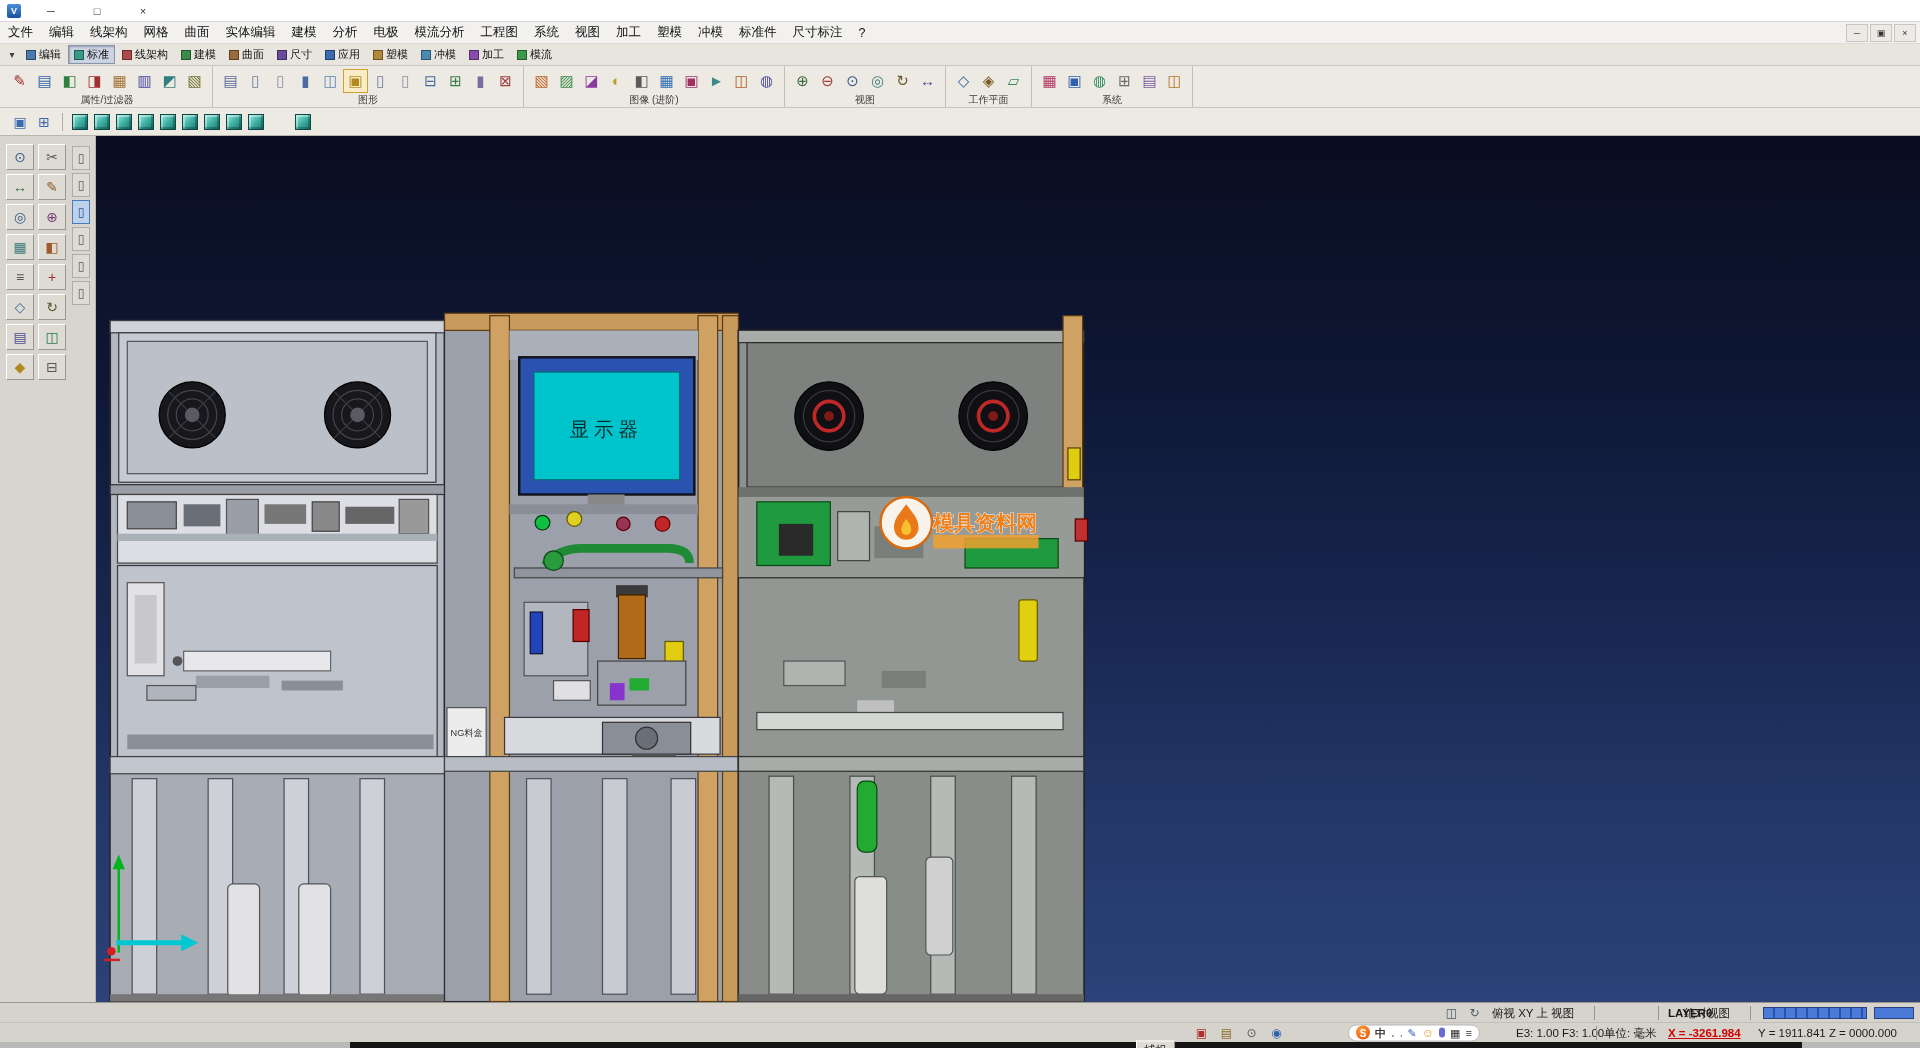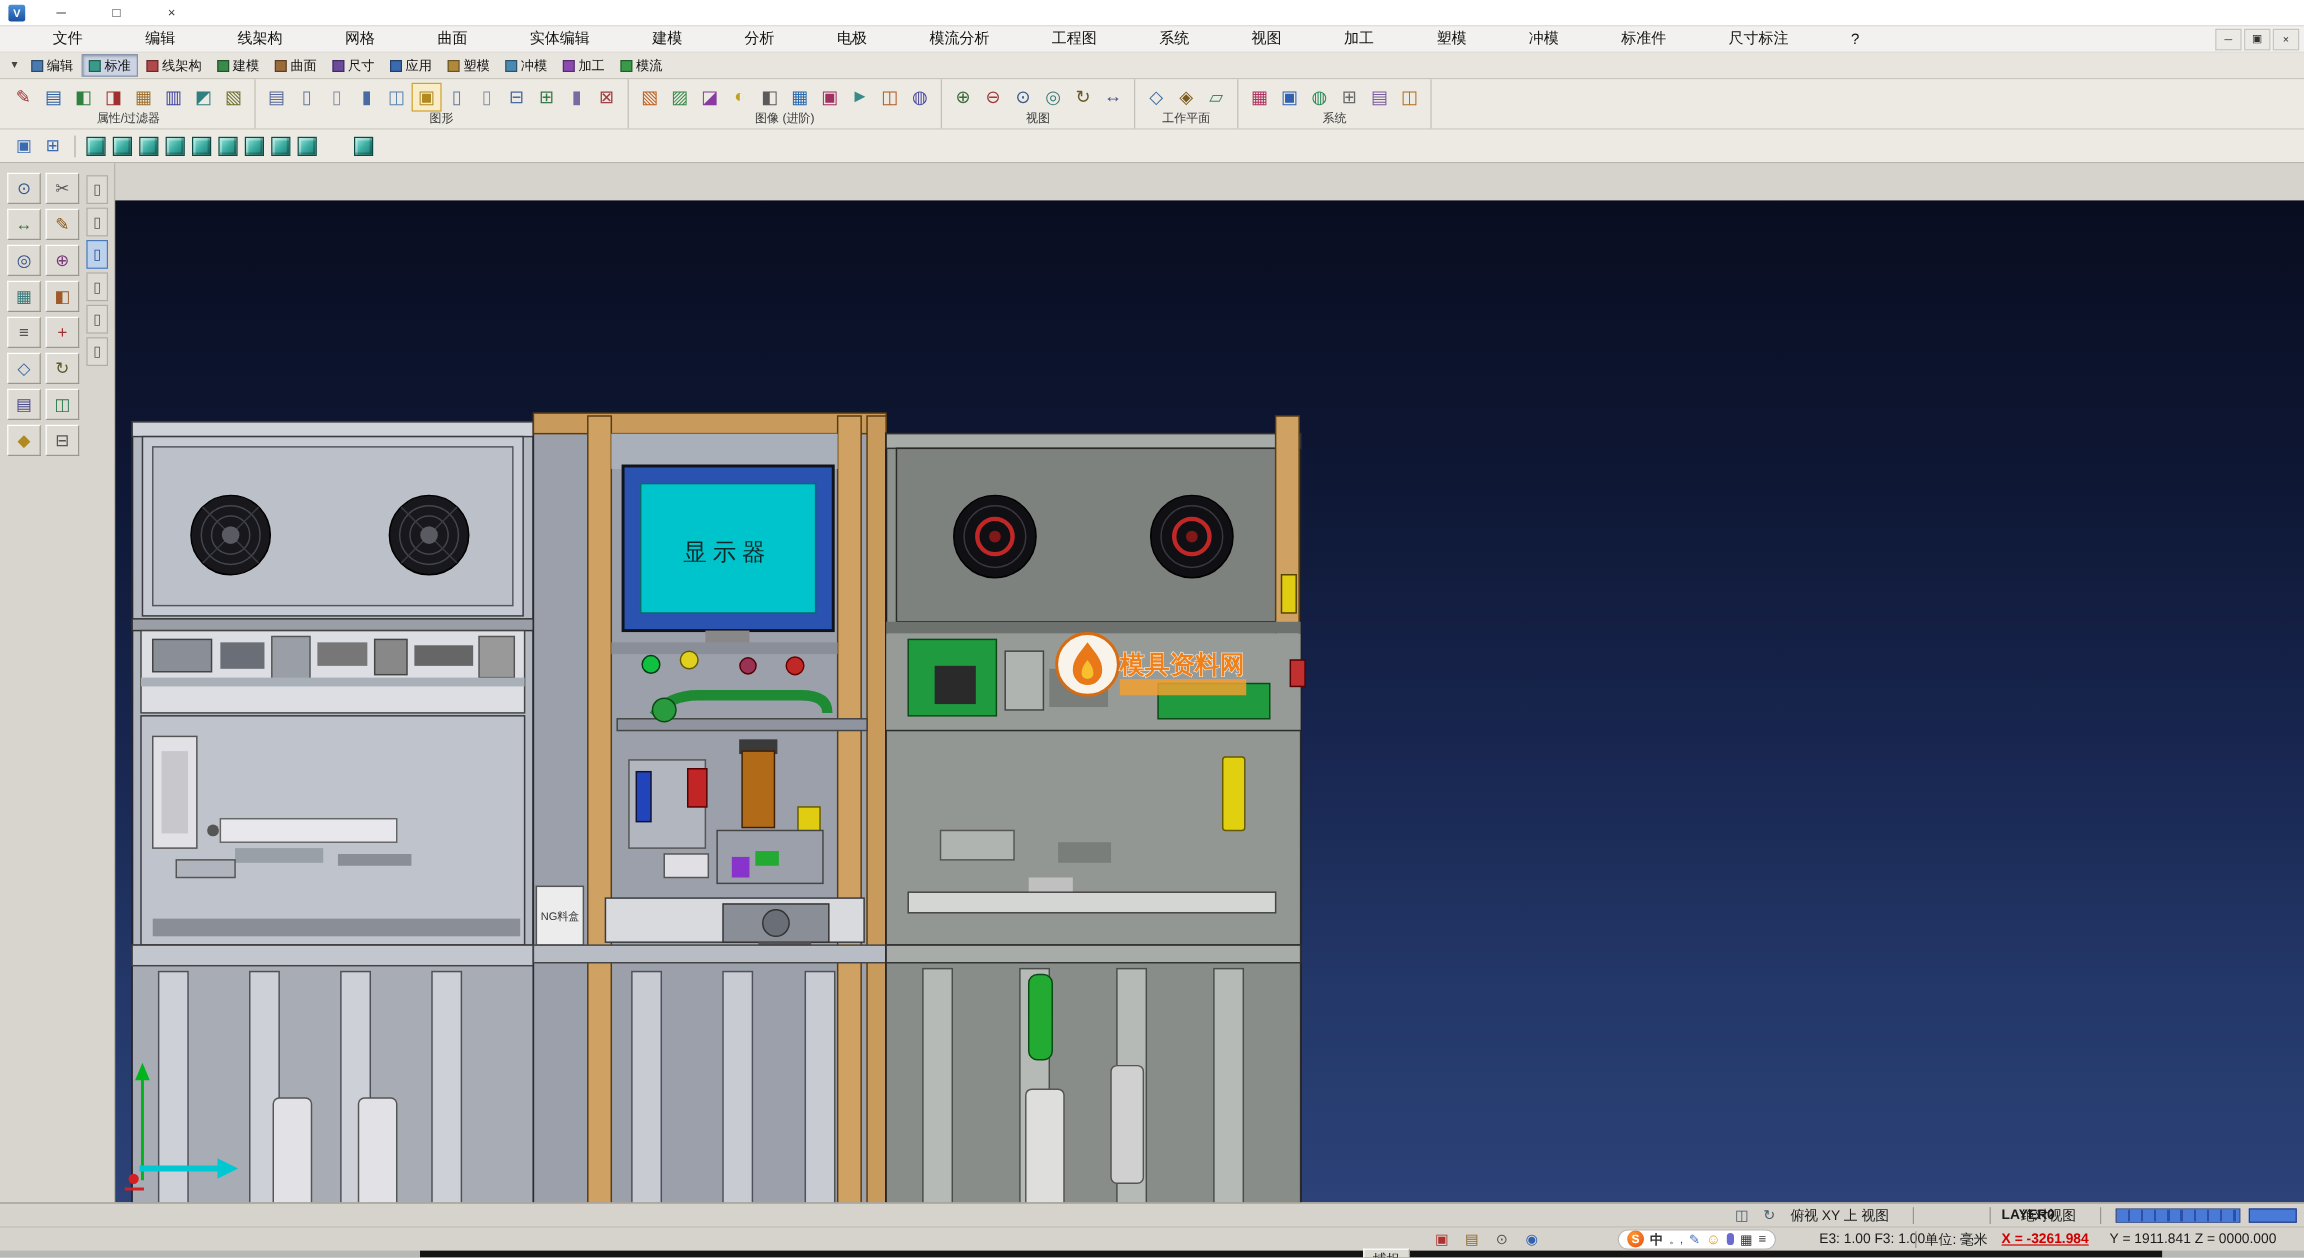--- a/index.html
+++ b/index.html
@@ -13,21 +13,21 @@
     background:linear-gradient(#4a90d8,#1a50a0); color:#fff; font-size:9px; font-weight:bold;
     display:flex; align-items:center; justify-content:center; }
   #window-title { flex:1; text-align:center; font-size:12px; color:#111; white-space:nowrap;
     overflow:hidden; }
   .wbtn { width:46px; height:22px; display:flex; align-items:center; justify-content:center;
     font-size:11px; color:#333; }
 
   
   #menubar { height:22px; background:#f2f1ef; display:flex; align-items:center;
     border-bottom:1px solid #dddbd5; font-size:12.5px; color:#111; }
-  .menu-item { padding:2px 8px; white-space:nowrap;margin-left:36px; }
+  .menu-item { padding:2px 8px; white-space:nowrap; }
   #mdi-controls { margin-left:auto; display:flex; padding-right:4px; }
   .mdi-btn { width:22px; height:18px; display:flex; align-items:center; justify-content:center;
     font-size:9px; color:#333; border:1px solid #c8c6c0; background:#eceae4; margin-left:2px; }
 
   
   #tabbar { height:22px; background:#e8e5de; display:flex; align-items:center;
     border-bottom:1px solid #c8c5bc; font-size:11px; padding-left:4px; color:#111; }
   #tab-dropdown { width:16px; text-align:center; color:#444; font-size:10px; }
   .tab { display:flex; align-items:center; gap:3px; padding:2px 6px; margin-right:1px; }
   .tab.active { background:#ccd4e4; border:1px solid #8894ac; padding:1px 5px;
@@ -64,21 +64,21 @@
     align-content:start; }
   .stool { width:28px; height:26px; background:#dedbd4; border:1px solid;
     border-color:#ffffff #9a978e #9a978e #ffffff; display:flex; align-items:center;
     justify-content:center; font-size:14px; }
   #page-col { display:flex; flex-direction:column; gap:3px; margin-left:6px; margin-top:2px; }
   .spage { width:18px; height:24px; display:flex; align-items:center; justify-content:center;
     font-size:12px; color:#555; background:#dedbd4; border:1px solid #b0ada4; }
   .spage.active { background:#bcd2ec; border-color:#4a7ab8; color:#2a4a8a; }
 
   #viewport { flex:1; position:relative; overflow:hidden;
-    background:linear-gradient(180deg,#090d20 0%,#0e1734 28%,#182650 55%,#233768 78%,#2c4278 100%);margin-top:31px; }
+    background:linear-gradient(180deg,#090d20 0%,#0e1734 28%,#182650 55%,#233768 78%,#2c4278 100%); }
   #model-svg { position:absolute; left:8px; top:176px; width:986px; height:692px; }
 
   
   #status1 { height:20px; background:#d6d3cc; border-top:1px solid #98958c; position:relative;
     font-size:11.5px; color:#1a1a1a; }
   #status2 { height:20px; background:#d6d3cc; border-top:1px solid #c2bfb6; position:relative;
     font-size:11.5px; color:#1a1a1a; }
   .sabs { position:absolute; top:50%; transform:translateY(-50%); white-space:nowrap; }
   .ssep { width:1px; height:14px; background:#98958c; }
   .bluebar1 { width:104px; height:12px; border:1px solid #2a4080;

